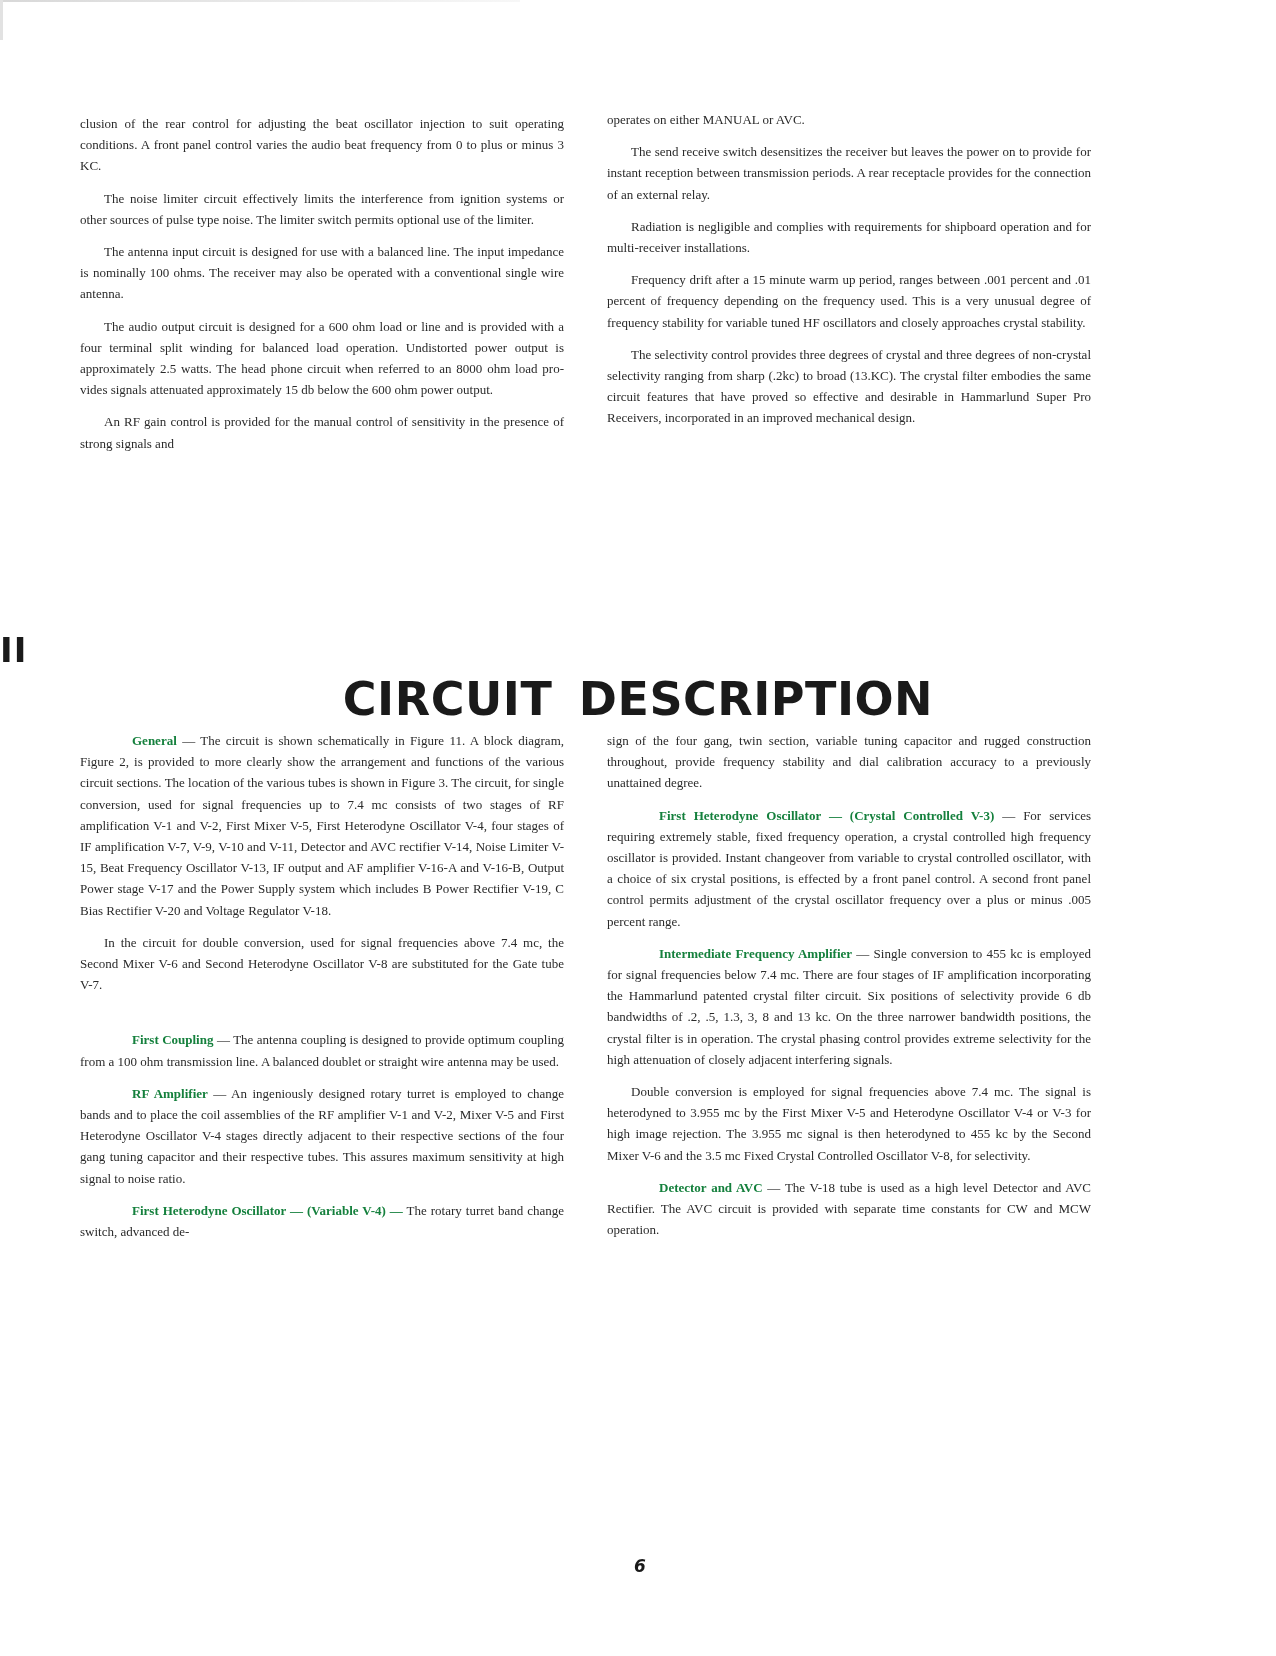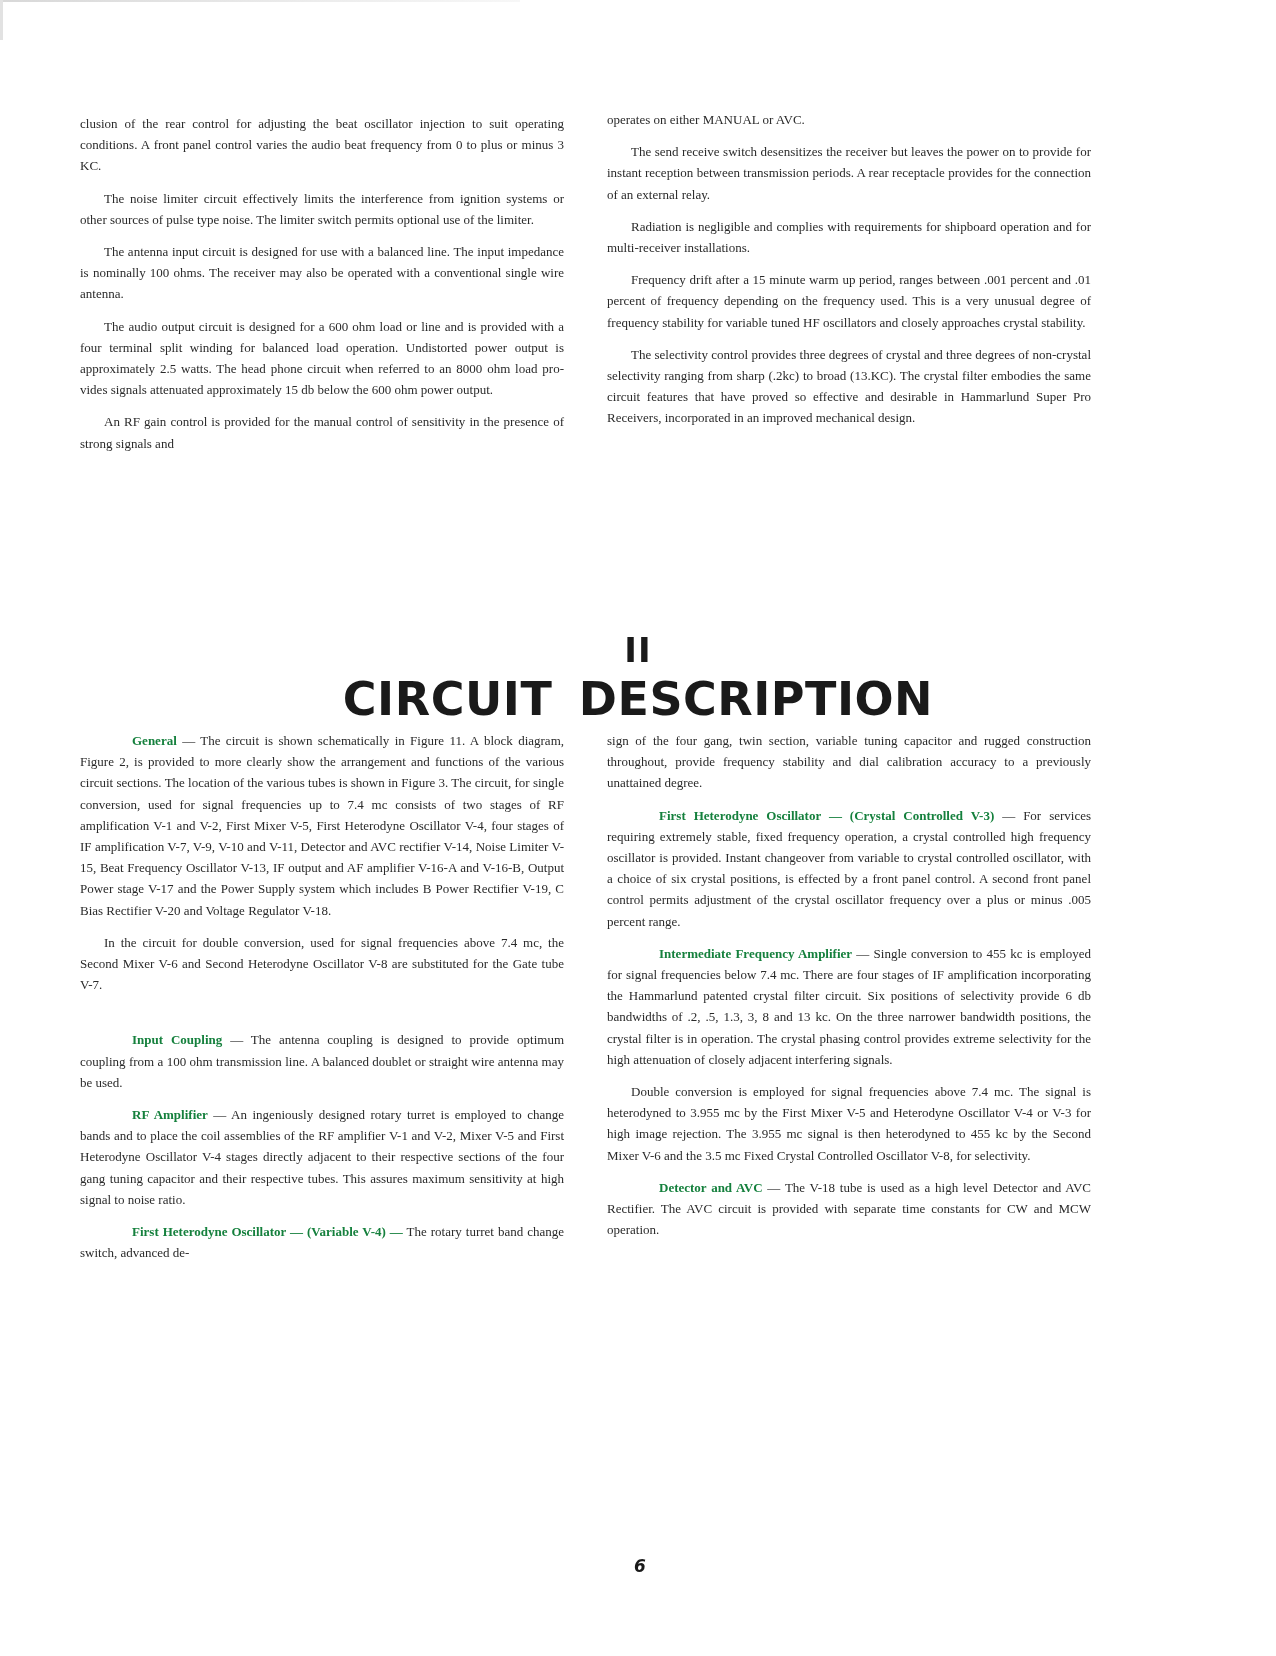--- a/index.html
+++ b/index.html
@@ -22,21 +22,21 @@
   }
   .col p { margin: 0 0 11px 0; text-indent: 24px; }
   .col p.noindent { text-indent: 0; }
   .col p.gap-extra { margin-top: 34px; }
   .lead { font-weight: bold; color: #15803d; margin-left: 28px; }
   #top-left  { left: 80px;  top: 113px; }
   #top-right { left: 607px; top: 109px; }
   #bot-left  { left: 80px;  top: 730px; }
   #bot-right { left: 607px; top: 730px; }
   .section-num {
-    position: absolute; left: 0; width: 1276px; top: 630px; text-align: center;
+    position: absolute; left: 0; width: 1276px; top: 630px; 
     font-family: "DejaVu Sans", "Liberation Sans", sans-serif; font-weight: bold;
     font-size: 34px; letter-spacing: 1px; color: #1a1a1a;
   }
   .section-title {
     position: absolute; left: 0; width: 1276px; top: 672px; text-align: center;
     font-family: "DejaVu Sans", "Liberation Sans", sans-serif; font-weight: bold;
     font-size: 46px; letter-spacing: 0.5px; color: #1a1a1a; word-spacing: 10px;
   }
   .page-number {
     position: absolute; left: 628px; top: 1556px; width: 24px; text-align: center;
@@ -65,21 +65,21 @@
   <p>Frequency drift after a 15 minute warm up period, ranges between .001 percent and .01 percent of fre­quency depending on the frequency used. This is a very unusual degree of frequency stability for variable tuned HF oscillators and closely approaches crystal stability.</p>
   <p>The selectivity control provides three degrees of crystal and three degrees of non-crystal selectivity ranging from sharp (.2kc) to broad (13.KC). The crystal filter embodies the same circuit features that have proved so effective and desirable in Hammarlund Super Pro Receivers, incorporated in an improved mechanical design.</p>
 </div>
 
 <div class="section-num">II</div>
 <div class="section-title">CIRCUIT DESCRIPTION</div>
 
 <div class="col" id="bot-left">
   <p><span class="lead">General</span><span> — The circuit is shown schematically in Figure 11. A block diagram, Figure 2, is provided to more clearly show the arrangement and functions of the various circuit sections. The location of the vari­ous tubes is shown in Figure 3. The circuit, for single conversion, used for signal frequencies up to 7.4 mc consists of two stages of RF amplification V-1 and V-2, First Mixer V-5, First Heterodyne Oscillator V-4, four stages of IF amplification V-7, V-9, V-10 and V-11, Detector and AVC rectifier V-14, Noise Limiter V-15, Beat Frequency Oscillator V-13, IF output and AF amplifier V-16-A and V-16-B, Output Power stage V-17 and the Power Supply system which includes B Power Rectifier V-19, C Bias Rectifier V-20 and Volt­age Regulator V-18.</span></p>
   <p>In the circuit for double conversion, used for signal frequencies above 7.4 mc, the Second Mixer V-6 and Second Heterodyne Oscillator V-8 are substituted for the Gate tube V-7.</p>
-  <p class="gap-extra"><span class="lead">Input Coupling</span><span> — The antenna coupling is designed to provide optimum coupling from a 100 ohm trans­mission line. A balanced doublet or straight wire an­tenna may be used.</span></p>
+  <p class="gap-extra"><span class="lead">First Coupling</span><span> — The antenna coupling is designed to provide optimum coupling from a 100 ohm trans­mission line. A balanced doublet or straight wire an­tenna may be used.</span></p>
   <p><span class="lead">RF Amplifier</span><span> — An ingeniously designed rotary turret is employed to change bands and to place the coil assemblies of the RF amplifier V-1 and V-2, Mixer V-5 and First Heterodyne Oscillator V-4 stages di­rectly adjacent to their respective sections of the four gang tuning capacitor and their respective tubes. This assures maximum sensitivity at high signal to noise ratio.</span></p>
   <p><span class="lead">First Heterodyne Oscillator — (Variable V-4) —</span><span> The rotary turret band change switch, advanced de-</span></p>
 </div>
 
 <div class="col" id="bot-right">
   <p class="noindent">sign of the four gang, twin section, variable tuning capacitor and rugged construction throughout, pro­vide frequency stability and dial calibration accuracy to a previously unattained degree.</p>
   <p><span class="lead">First Heterodyne Oscillator — (Crystal Controlled V-3)</span><span> — For services requiring extremely stable, fixed frequency operation, a crystal controlled high fre­quency oscillator is provided. Instant changeover from variable to crystal controlled oscillator, with a choice of six crystal positions, is effected by a front panel con­trol. A second front panel control permits adjustment of the crystal oscillator frequency over a plus or minus .005 percent range.</span></p>
   <p><span class="lead">Intermediate Frequency Amplifier</span><span> — Single conver­sion to 455 kc is employed for signal frequencies be­low 7.4 mc. There are four stages of IF amplification incorporating the Hammarlund patented crystal filter circuit. Six positions of selectivity provide 6 db band­widths of .2, .5, 1.3, 3, 8 and 13 kc. On the three narrower bandwidth positions, the crystal filter is in operation. The crystal phasing control provides ex­treme selectivity for the high attenuation of closely adjacent interfering signals.</span></p>
   <p>Double conversion is employed for signal frequen­cies above 7.4 mc. The signal is heterodyned to 3.955 mc by the First Mixer V-5 and Heterodyne Oscillator V-4 or V-3 for high image rejection. The 3.955 mc signal is then heterodyned to 455 kc by the Second Mixer V-6 and the 3.5 mc Fixed Crystal Controlled Oscillator V-8, for selectivity.</p>
   <p><span class="lead">Detector and AVC</span><span> — The V-18 tube is used as a high level Detector and AVC Rectifier. The AVC cir­cuit is provided with separate time constants for CW and MCW operation.</span></p>

